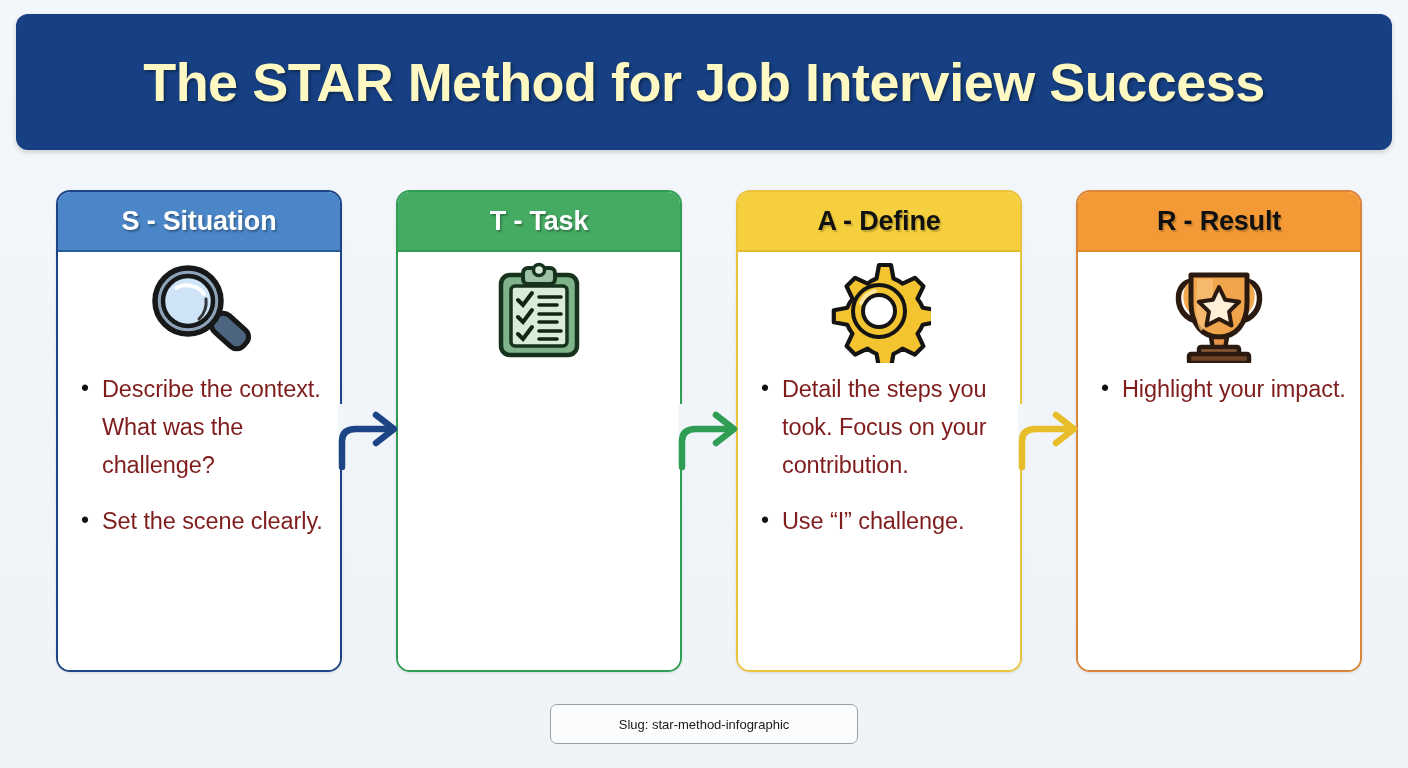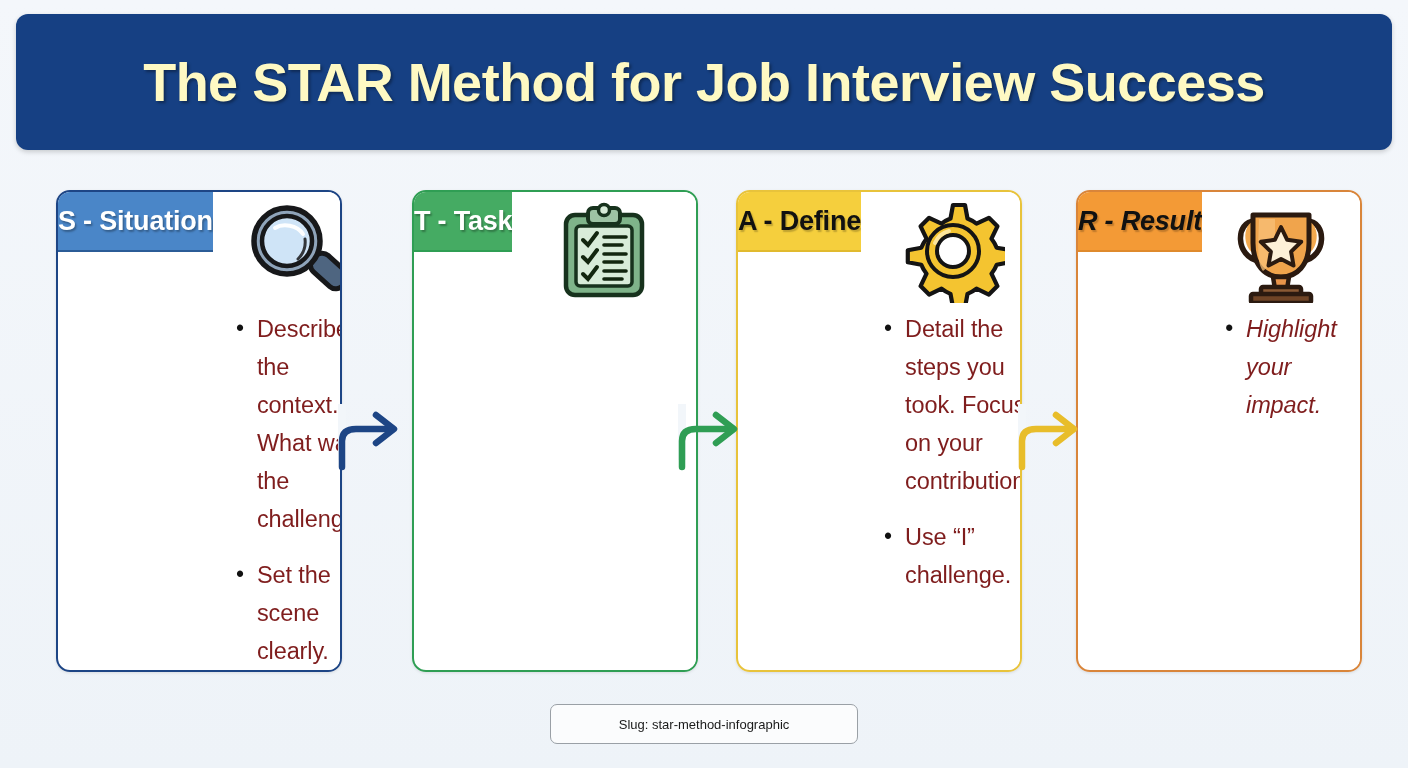--- a/index.html
+++ b/index.html
@@ -69,21 +69,21 @@
   }
   .card-inner {
     position: absolute;
     inset: 0;
     border-radius: 14px;
     border: 2.5px solid #000;
     box-sizing: border-box;
     background: #fff;
     overflow: hidden;
     display: flex;
-    flex-direction: row;
+    flex-direction: column;
   }
 
   .card-header {
     height: 60px;
     flex: 0 0 60px;
     display: flex;
     align-items: center;
     justify-content: center;
     border-bottom: 2.5px solid rgba(0,0,0,0.18);
     box-sizing: border-box;
@@ -143,21 +143,21 @@
     color: #111;
   }
 
   
   .card-s  .card-inner { border-color: #1d4585; }
   .card-s  .card-header { background: #4a86c8; border-bottom-color: #2b5c97; }
   .card-t  .card-inner { border-color: #2f9e54; }
   .card-t  .card-header { background: #45ab63; border-bottom-color: #2f9e54; }
   .card-a  .card-inner { border-color: #e8c33b; }
   .card-a  .card-header { background: #f5cf3d; border-bottom-color: #e1ba2e; }
-  .card-r  .card-inner { border-color: #d9853a; font-style: italic; }
+  .card-r  .card-inner { border-color: #d9853a; }
   .card-r  .card-header { background: #f39a36; border-bottom-color: #df8a2c; }
 
   
   .connector {
     position: absolute;
     top: 205px;
     width: 86px;
     height: 72px;
     pointer-events: none;
   }
@@ -221,21 +221,21 @@
             </svg>
           </div>
           <ul class="bullets">
             <li>Describe the context. What was the challenge?</li>
             <li>Set the scene clearly.</li>
           </ul>
         </div>
       </div>
     </div>
 
-    <div class="card card-t hdr-light" style="left:412px;padding-left:16px;">
+    <div class="card card-t hdr-light" style="left:396px;padding-left:16px;">
       <div class="card-inner">
         <div class="card-header">
           <span class="card-header-text">T - Task</span>
         </div>
         <div class="card-body">
           <div class="icon-zone">
             <svg width="104" height="104" viewBox="0 0 104 104">
               <rect x="14" y="16" width="76" height="80" rx="9" fill="#7fb48a" stroke="#17321d" stroke-width="4.5"></rect>
               <rect x="24" y="27" width="56" height="60" rx="4" fill="#d8ecd9" stroke="#17321d" stroke-width="3.5"></rect>
               <rect x="36" y="9" width="32" height="16" rx="5" fill="#9dc3a4" stroke="#17321d" stroke-width="4"></rect>

